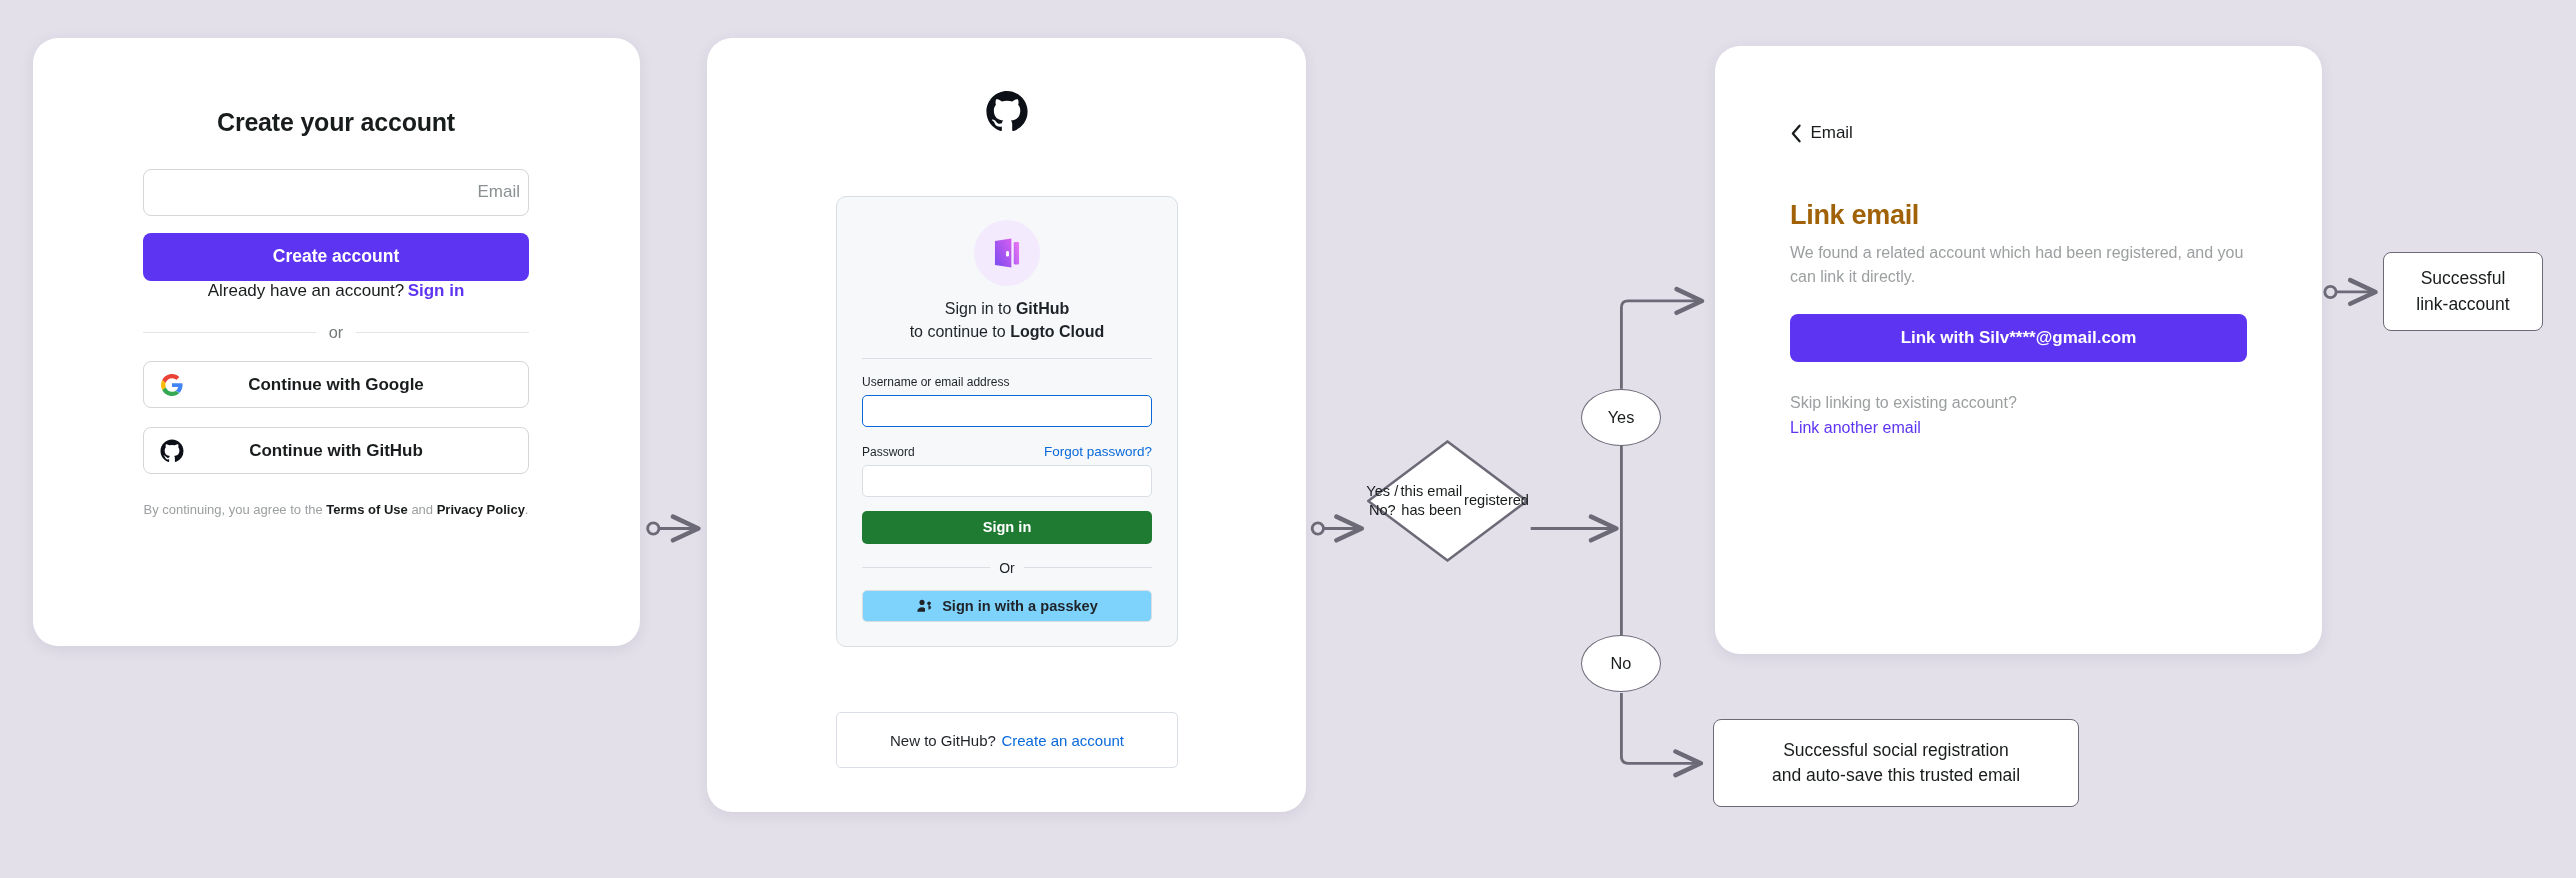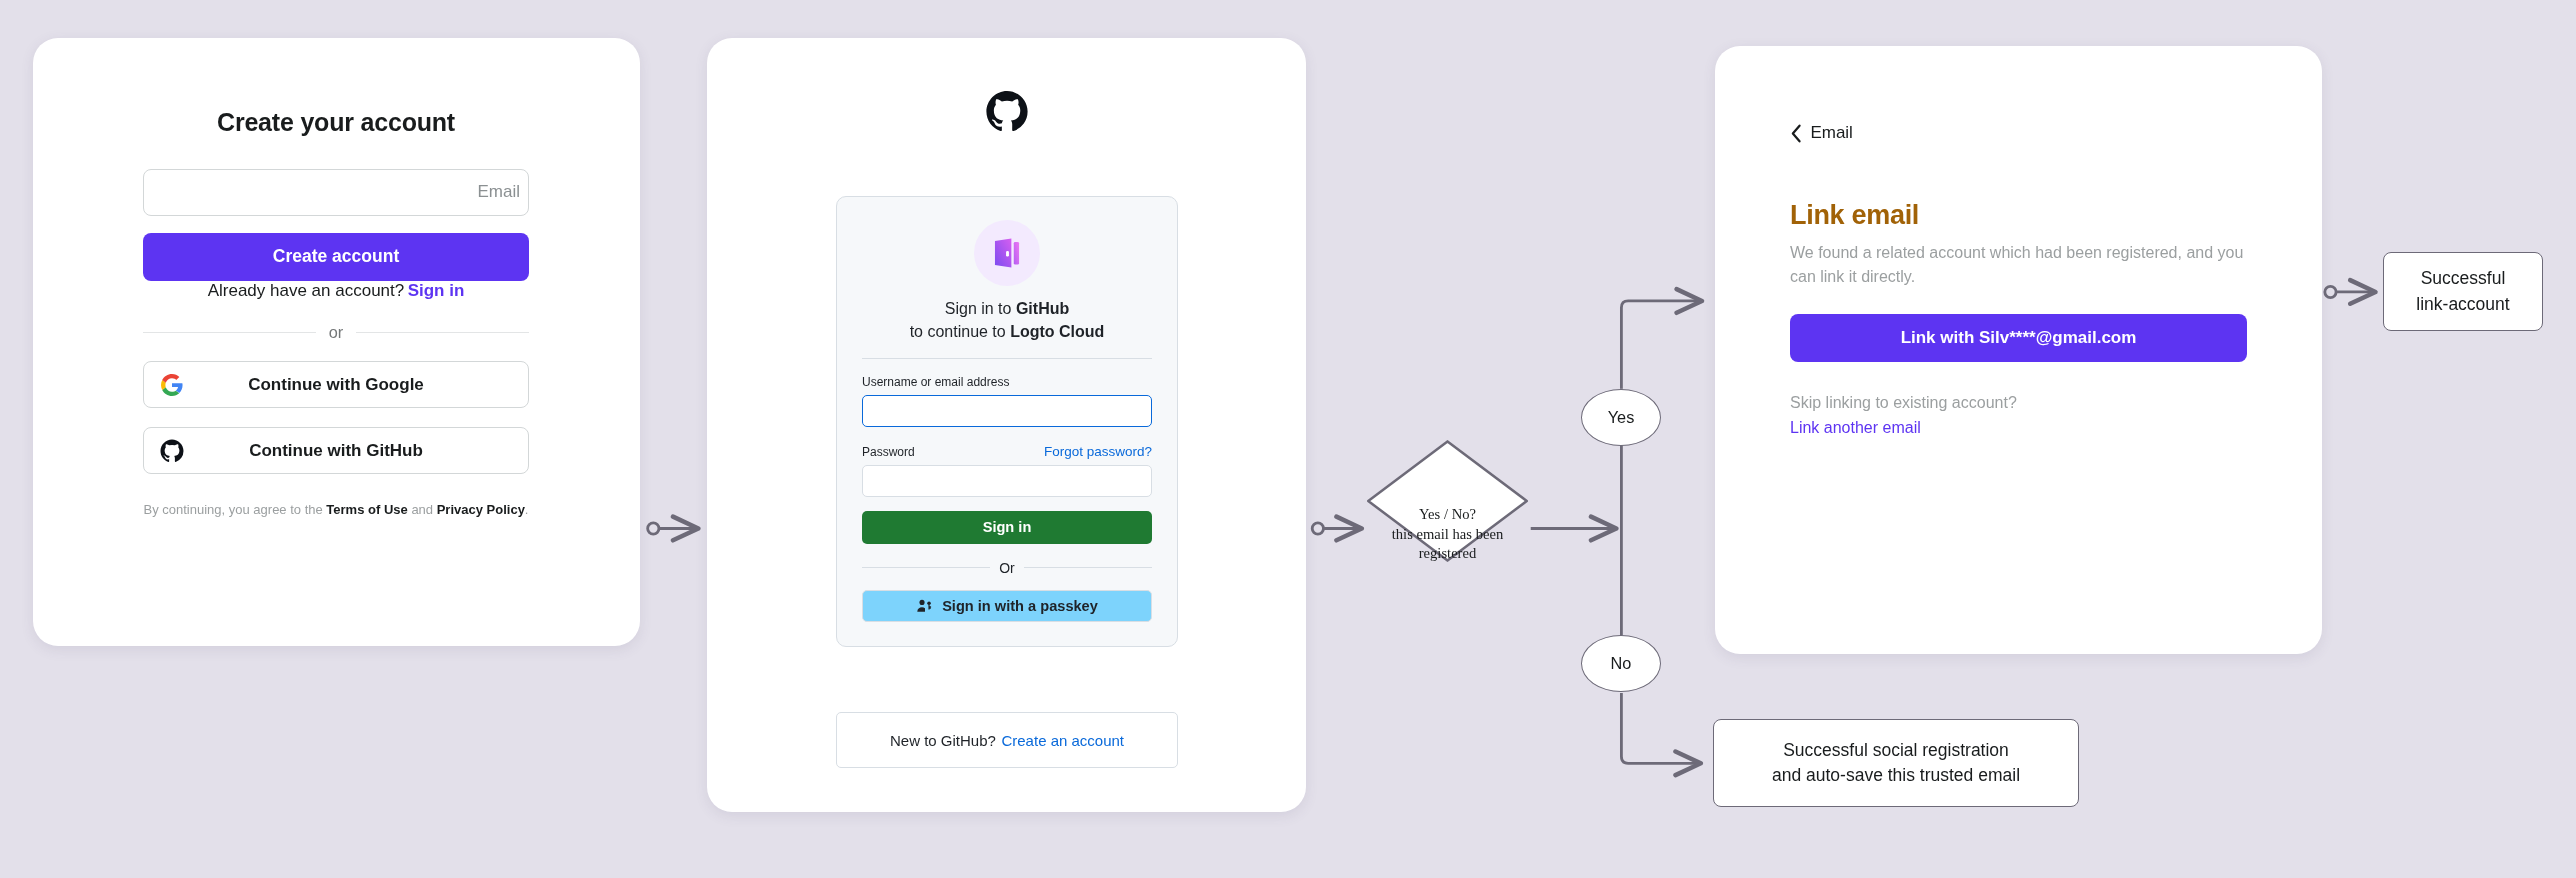--- a/index.html
+++ b/index.html
@@ -225,24 +225,24 @@
   
   .flow-node { position: absolute; z-index: 6; }
 
   #diamond {
     left: 1366px; top: 439px;
     width: 163px; height: 124px;
   }
   #diamond .dlabel {
     position: absolute; left: 0; top: 0;
     width: 163px; height: 124px;
-    display: flex; flex-direction: column;
-    align-items: center; justify-content: flex-end;
+    display: flex; 
+    align-items: center; justify-content: space-between;
     font-size: 14.6px; color: #191c1d; line-height: 1.32;
-    text-align: center; font-weight: 500; font-family: Liberation Serif, serif;
+    text-align: center; font-weight: 500;
   }
   .ellipse-node {
     border: 1.4px solid #6d6a78;
     background: #ffffff;
     border-radius: 50%;
     display: flex; align-items: center; justify-content: center;
     font-size: 16.3px; color: #191c1d; font-weight: 500;
   }
   #node-yes { left: 1581px; top: 389px; width: 80px; height: 57px; }
   #node-no  { left: 1581px; top: 635px; width: 80px; height: 57px; }

